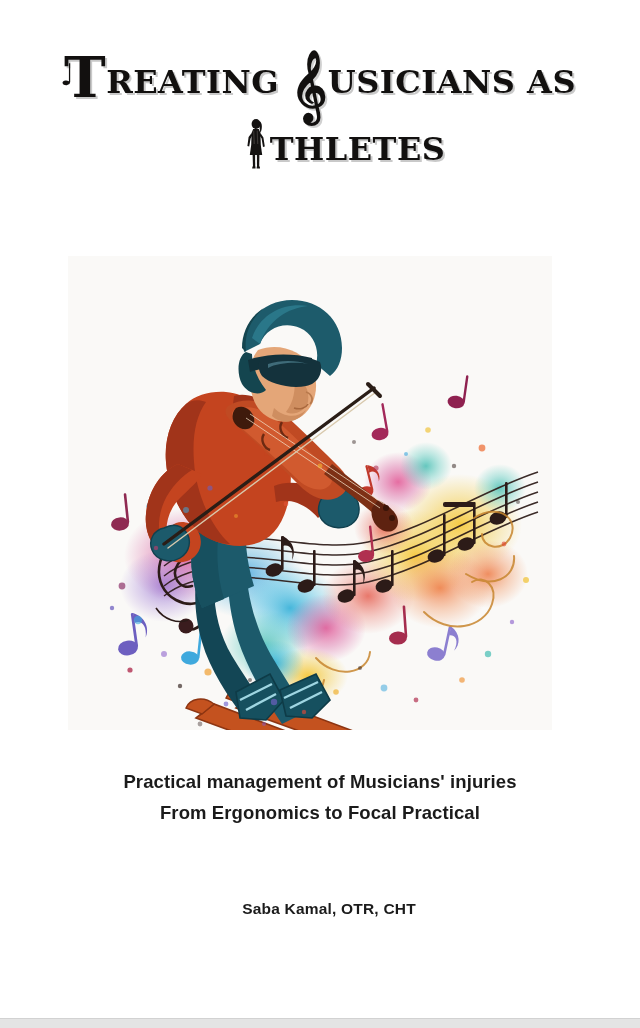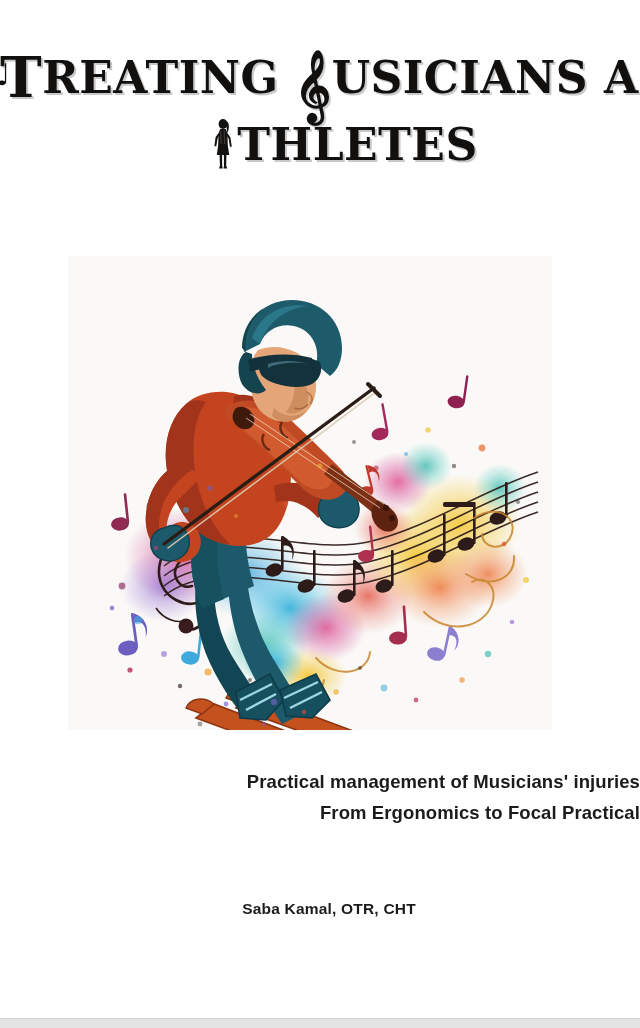--- a/index.html
+++ b/index.html
@@ -46,21 +46,21 @@
   .title-line-1 { font-size: 44px; }
   .title-line-2 { font-size: 44px; margin-top: 10px; padding-left: 48px; }
 
   
   .cap {
     font-size: 56px;
     line-height: 0.9;
     vertical-align: -4px;
   }
   .rest {
-    font-size: 44px;
+    font-size: 32px;
     font-variant: small-caps;
     text-transform: uppercase;
     text-align: center;
   }
   .glyph-wrap {
     position: relative;
     display: inline-block;
     vertical-align: baseline;
   }
   
@@ -105,21 +105,21 @@
     overflow: hidden;
   }
   .art-panel svg { display: block; }
 
   
   .subtitle {
     position: absolute;
     left: 0;
     top: 766px;
     width: 640px;
-    text-align: right;
+    text-align: center;
     font-family: "Liberation Sans", sans-serif;
     font-weight: 700;
     font-size: 18.5px;
     line-height: 31px;
     color: #1b1b1b;
     letter-spacing: 0.1px;
   }
   .author {
     position: absolute;
     left: 9px;

